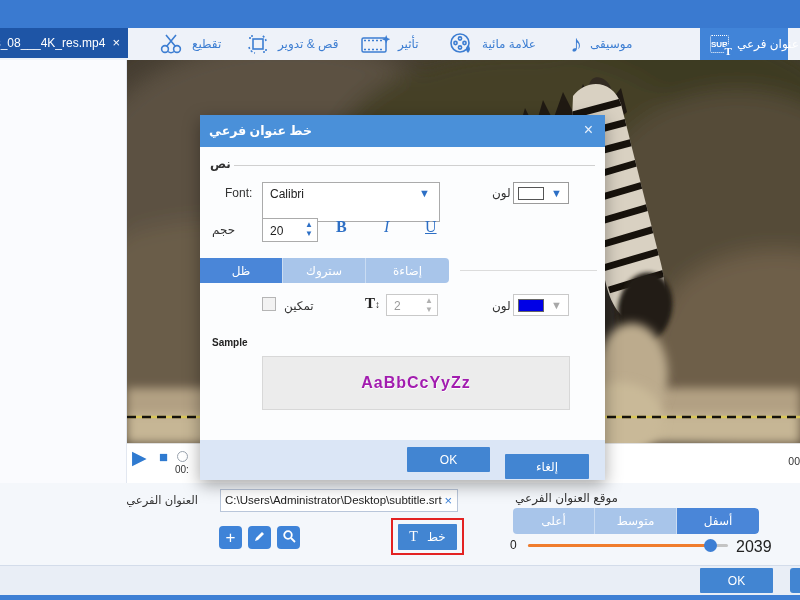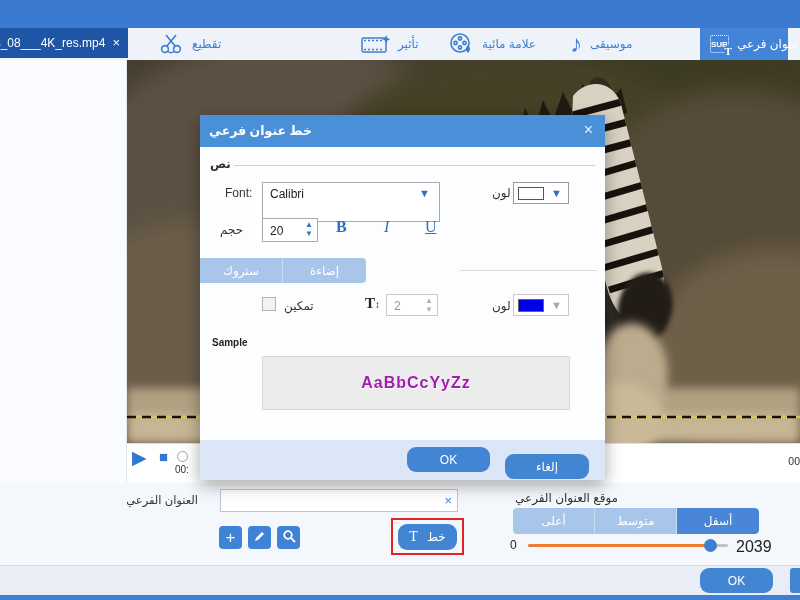--- a/index.html
+++ b/index.html
@@ -61,21 +61,21 @@
   .seg-tab:last-child { border-radius:0 4px 4px 0; border-right:none; }
   .tabs-line { position:absolute; left:260px; right:8px; top:155px; height:1px; background:#dcdcdc; }
   .checkbox { position:absolute; left:62px; top:182px; width:14px; height:14px; background:#f2f2f2; border:1px solid #b5b5b5; }
   .t-icon { position:absolute; left:165px; top:180px; font-family:"Liberation Serif","DejaVu Serif",serif;
             font-weight:bold; font-size:15px; color:#222; }
   .t-icon .updown { font-size:10px; font-weight:normal; }
   .sample-box { position:absolute; left:62px; top:241px; width:308px; height:54px; background:#ececec; border:1px solid #d8d8d8;
                 display:flex; align-items:center; justify-content:center; }
   .sample-text { font-size:16px; color:#a21caf; letter-spacing:1px; font-weight:bold; text-shadow:0.5px 0.5px 0 #fff; }
   .dlg-footer { position:absolute; left:0; top:325px; width:100%; height:40px; background:#dbe6f6; }
-  .btn { background:#4285d2; color:#fff; border-radius:9px; display:flex; align-items:center; justify-content:center;
+  .btn { background:#4285d2; color:#fff; border-radius:1px; display:flex; align-items:center; justify-content:center;
          font-size:12px; }
   .dlg-ok { position:absolute; left:207px; top:7px; width:83px; height:25px; }
   .dlg-cancel { position:absolute; left:305px; top:14px; width:84px; height:25px; }
 
   
   .bottom-panel { position:absolute; left:0; top:483px; width:800px; height:82px; background:#f4f7fb; }
   .sub-label { position:absolute; left:126px; top:10px; width:72px; text-align:right; font-size:11.5px; color:#333; }
   .path-field { position:absolute; left:220px; top:6px; width:238px; height:23px; background:#fff; border:1px solid #b9c6da; }
   .path-text { position:absolute; left:4px; top:4px; font-size:11.5px; color:#222; white-space:nowrap; }
   .path-clear { position:absolute; right:5px; top:3px; color:#3e83d8; font-size:13px; }
@@ -119,20 +119,31 @@
       <span>
           <svg width="26" height="24" viewBox="0 0 26 24" fill="none" stroke="#3d7ed2" stroke-width="1.6">
         <circle cx="7" cy="17" r="3.4"></circle>
             <circle cx="19" cy="17" r="3.4"></circle>
         <path d="M8.5 14.5 L18 3 M17.5 14.5 L8 3 M10 19.5 Q13 22 16 19.5"></path>
           </svg>
         </span>
       <span class="rtl">تقطيع</span>
     </div>
 
+    <div class="tb-item" style="left:246px">
+      <span>
+          <svg width="24" height="24" viewBox="0 0 24 24" fill="none" stroke="#3d7ed2" stroke-width="1.6">
+        <rect x="7" y="7" width="10" height="10"></rect>
+        <path d="M4 7 V4 H7 M17 20 H20 V17" stroke-dasharray="2 2"></path>
+        <path d="M20 9 A8 8 0 0 0 15 3" stroke-dasharray="2 2"></path>
+            <path d="M3 15 A8 8 0 0 0 9 21" stroke-dasharray="2 2"></path>
+          </svg>
+        </span>
+      <span class="rtl">قص &amp; تدوير</span>
+    </div>
 
     <div class="tb-item" style="left:360px">
       <span>
           <svg width="30" height="24" viewBox="0 0 30 24" fill="none" stroke="#3d7ed2" stroke-width="1.5">
         <rect x="2" y="6" width="24" height="14" rx="1.5"></rect>
         <path d="M4 8.5h2M8 8.5h2M12 8.5h2M16 8.5h2M20 8.5h2M4 17.5h2M8 17.5h2M12 17.5h2M16 17.5h2M20 17.5h2"></path>
         <path d="M25 6 l1.2-3 1.2 3 3 1.2-3 1.2-1.2 3-1.2-3-3-1.2z" fill="#3d7ed2" stroke="none"></path>
           </svg>
         </span>
       <span class="rtl">تأثير</span>
@@ -227,20 +238,21 @@
     <span class="play-icon">▶</span>
     <span class="stop-icon">■</span>
     <span class="seek-knob"></span>
     <span class="time-start">00:</span>
     <span class="time-end">00</span>
   </div>
 
   <div class="bottom-panel">
     <div class="sub-label rtl">العنوان الفرعي</div>
     <div class="path-field">
+      <span class="path-text">C:\Users\Administrator\Desktop\subtitle.srt</span>
       <span class="path-clear">×</span>
     </div>
 
     <div class="sq-btn" style="left:219px;font-size:17px;">
       <span>+</span>
     </div>
     <div class="sq-btn" style="left:248px">
       <span><svg width="13" height="13" viewBox="0 0 13 13">
             <path d="M2 11 L3 8 9 2 11 4 5 10 2 11z" fill="#fff"></path>
           </svg></span>
@@ -292,33 +304,34 @@
     <div class="font-dd">
       <span class="font-dd-val">Calibri</span>
       <span class="dd-caret">▼</span>
     </div>
     <span class="dlg-label rtl" style="left:292px;top:71px;">لون</span>
     <div class="color-combo" style="left:313px;top:67px;">
       <span class="swatch" style="background:#fff;"></span>
       <span class="combo-caret" style="color:#2d6fc5;">▼</span>
     </div>
 
-    <span class="dlg-label rtl" style="left:20px;top:108px;">حجم</span>
+    <span class="dlg-label rtl" style="left:12px;top:108px;">حجم</span>
     <div class="spinbox" style="left:62px;top:103px;width:56px;height:24px;">
       <span class="spin-val" style="color:#222;top:5px;">20</span>
       <span class="spin-arrows">
           <span>▲</span>
           <span>▼</span>
         </span>
     </div>
     <span class="biu" style="left:136px;top:103px;font-weight:bold;">B</span>
     <span class="biu" style="left:184px;top:103px;font-style:italic;">I</span>
     <span class="biu" style="left:225px;top:103px;text-decoration:underline;">U</span>
 
     <div class="seg-tabs">
+      <div class="seg-tab sel rtl">ظل</div>
       <div class="seg-tab rtl">ستروك</div>
       <div class="seg-tab rtl">إضاءة</div>
     </div>
     <div class="tabs-line"></div>
 
     <div class="checkbox"></div>
     <span class="dlg-label rtl" style="left:84px;top:184px;">تمكين</span>
     <span class="t-icon"><span>T</span><span class="updown">↕</span></span>
     <div class="spinbox" style="left:186px;top:179px;width:52px;height:22px;border-color:#c9c9c9;">
       <span class="spin-val" style="color:#9a9a9a;">2</span>

